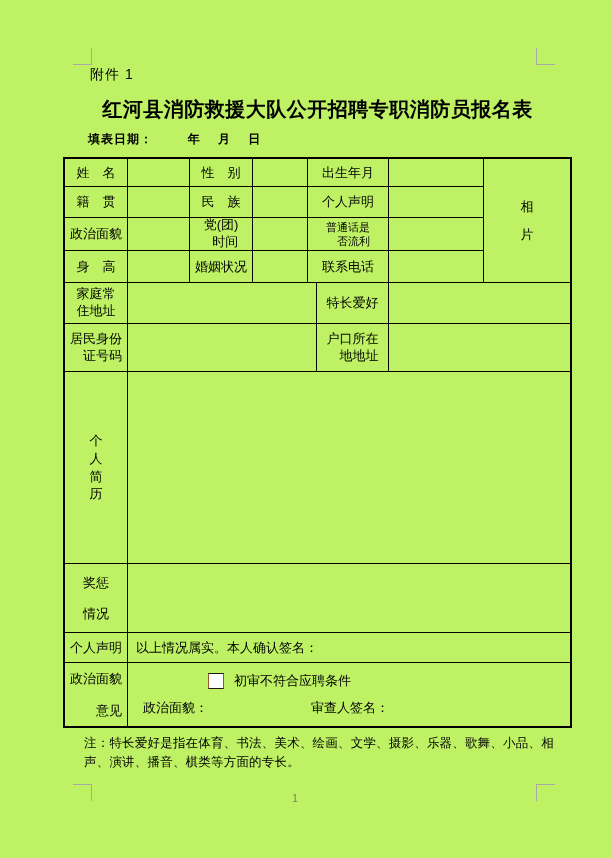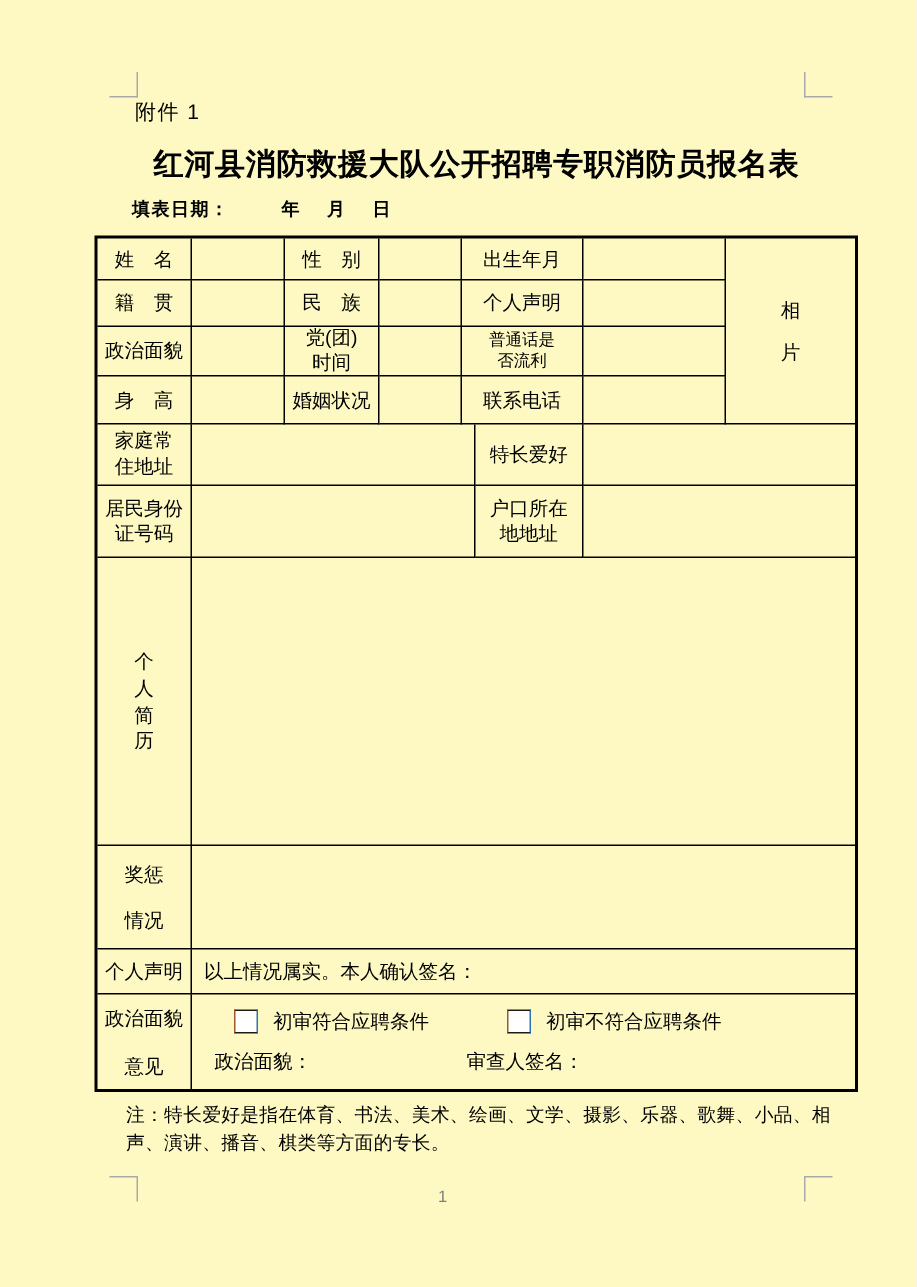--- a/index.html
+++ b/index.html
@@ -5,21 +5,21 @@
   * { margin: 0; padding: 0; box-sizing: border-box; }
   html, body { background: #ffffff; }
   body {
     font-family: "Liberation Sans", "DejaVu Sans", sans-serif;
     color: #000;
   }
   .page {
     position: relative;
     width: 611px;
     height: 858px;
-    background: #fef9c3;
+    background: #bef264;
     outline: 1px solid #d9d9d9;
     overflow: hidden;
   }
 
   
   .crop { position: absolute; width: 19px; height: 17px; }
   .crop-tl { left: 73px;  top: 48px;  border-right: 1px solid #a9a9a9; border-bottom: 1px solid #a9a9a9; }
   .crop-tr { left: 536px; top: 48px;  border-left: 1px solid #a9a9a9;  border-bottom: 1px solid #a9a9a9; }
   .crop-bl { left: 73px;  top: 784px; border-right: 1px solid #a9a9a9; border-top: 1px solid #a9a9a9; }
   .crop-br { left: 536px; top: 784px; border-left: 1px solid #a9a9a9;  border-top: 1px solid #a9a9a9; }
@@ -47,21 +47,21 @@
     display: grid;
     grid-template-columns: 63px 62px 63px 55px 9px 72px 95px 86px;
     grid-template-rows: 28px 31px 33px 32px 41px 48px 192px 69px 30px 63px;
     border: 2px solid #000;
     font-size: 13px;
   }
   .cell {
     border-right: 1px solid #000;
     border-bottom: 1px solid #000;
     display: flex; align-items: center; justify-content: center;
-    text-align: center;
+    text-align: right;
     overflow: hidden;
   }
   .cell.last-col { border-right: none; }
   .cell.last-row { border-bottom: none; }
   .multiline { white-space: pre-line; line-height: 1.3; }
   .small-label { font-size: 11px; }
   .gap-lines { line-height: 2.1; }
   .wide-gap-lines { line-height: 2.4; }
   .resume-label { line-height: 1.35; }
   .left-text { justify-content: flex-start; text-align: left; padding-left: 8px; }
@@ -167,24 +167,20 @@
 情况</div>
     <div class="cell last-col" style="grid-area:8/2/9/9"></div>
 
     <div class="cell" style="grid-area:9/1/10/2">个人声明</div>
     <div class="cell last-col left-text" style="grid-area:9/2/10/9">以上情况属实。本人确认签名：</div>
 
     <div class="cell last-row multiline wide-gap-lines" style="grid-area:10/1/11/2">政治面貌
 意见</div>
     <div class="cell last-row last-col review-box" style="grid-area:10/2/11/9">
       <div class="review-line review-line-1">
-        <span class="check-item">
-          <span class="checkbox"></span>
-          <span>初审符合应聘条件</span>
-        </span>
         <span class="check-item check-item-2">
           <span class="checkbox"></span>
           <span>初审不符合应聘条件</span>
         </span>
       </div>
       <div class="review-line review-line-2">
         <span>政治面貌：</span>
         <span class="sign-label-2">审查人签名：</span>
       </div>
     </div>

